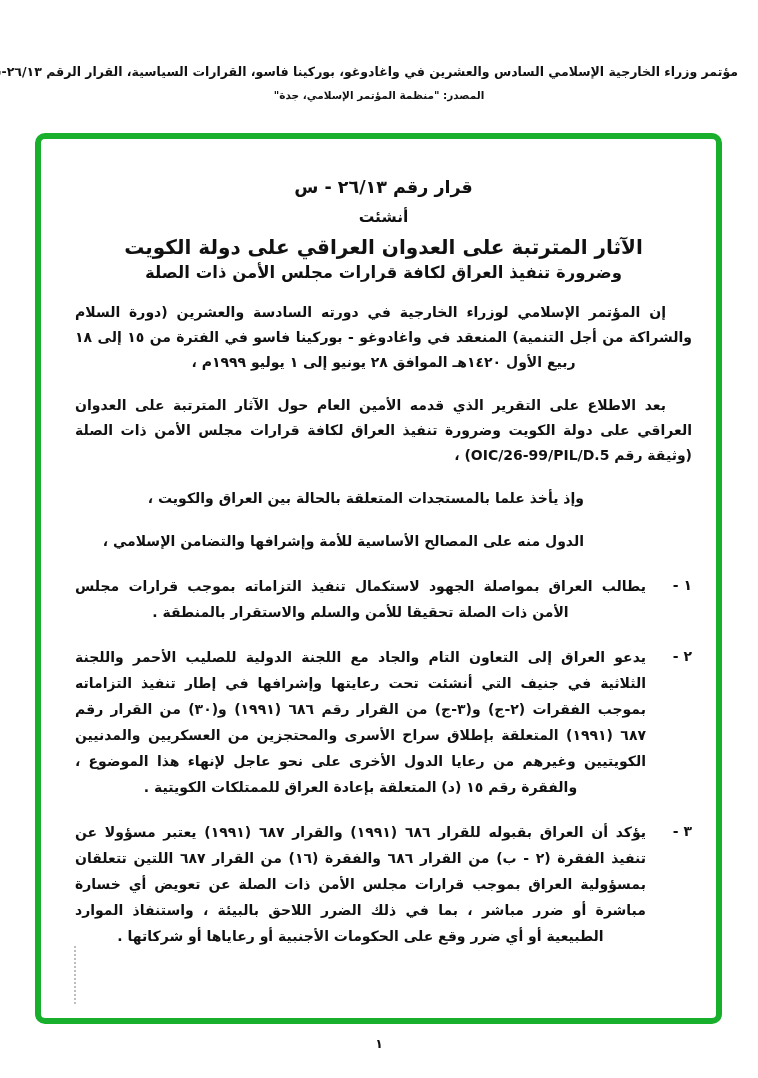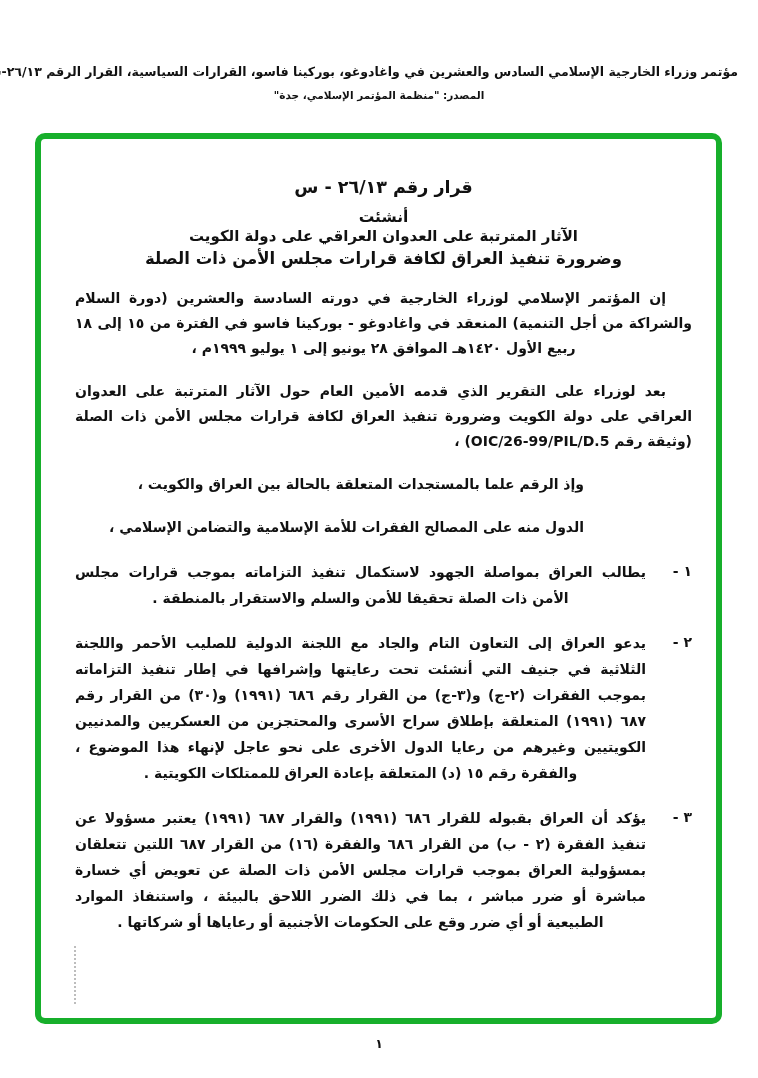--- a/index.html
+++ b/index.html
@@ -33,21 +33,21 @@
     border-radius: 10px;
     padding: 38px 24px 0 34px;
     overflow: hidden;
     background: #ffffff;
   }
 
   
   .title-block { text-align: center; font-weight: bold; }
   .title-block .t1 { font-size: 17.5px; }
   .title-block .t2 { font-size: 15.5px; margin-top: 11px; }
-  .title-block .t3 { font-size: 15px; margin-top: 1px; }
+  .title-block .t3 { font-size: 20px; margin-top: 9px; }
   .title-block .t4 { font-size: 16.5px; margin-top: 4px; }
 
   
   .body-text { font-size: 14px; font-weight: bold; }
   p.para {
     margin: 18px 0 0 0;
     line-height: 25px;
     text-align: justify;
     text-indent: 26px;
   }
@@ -100,26 +100,26 @@
     <div class="t1">قرار رقم ٢٦/١٣ - س</div>
     <div class="t2">أنشئت</div>
     <div class="t3">الآثار المترتبة على العدوان العراقي على دولة الكويت</div>
     <div class="t4">وضرورة تنفيذ العراق لكافة قرارات مجلس الأمن ذات الصلة</div>
   </div>
 
   <div class="body-text">
 
     <p class="para center-last"><span>إن المؤتمر الإسلامي لوزراء الخارجية في دورته السادسة والعشرين (دورة السلام والشراكة من أجل التنمية) المنعقد في واغادوغو - بوركينا فاسو في الفترة من ١٥ إلى ١٨ ربيع الأول ١٤٢٠هـ الموافق ٢٨ يونيو إلى ١ يوليو ١٩٩٩م ،</span></p>
 
-    <p class="para"><span class="lead">بعد لوزراء</span> <span>على التقرير الذي قدمه الأمين العام حول الآثار المترتبة على العدوان العراقي على دولة الكويت وضرورة تنفيذ العراق لكافة قرارات مجلس الأمن ذات الصلة (وثيقة رقم OIC/26-99/PIL/D.5) ،</span></p>
+    <p class="para"><span class="lead">بعد الاطلاع</span> <span>على التقرير الذي قدمه الأمين العام حول الآثار المترتبة على العدوان العراقي على دولة الكويت وضرورة تنفيذ العراق لكافة قرارات مجلس الأمن ذات الصلة (وثيقة رقم OIC/26-99/PIL/D.5) ،</span></p>
 
 
-    <p class="para deep-indent"><span class="lead">وإذ الرقم علما</span> <span>بالمستجدات المتعلقة بالحالة بين العراق والكويت ،</span></p>
+    <p class="para deep-indent"><span class="lead">وإذ يأخذ علما</span> <span>بالمستجدات المتعلقة بالحالة بين العراق والكويت ،</span></p>
 
-    <p class="para deep-indent"><span class="lead">الدول</span> <span>منه على المصالح الفقرات للأمة الإسلامية والتضامن الإسلامي ،</span></p>
+    <p class="para deep-indent"><span class="lead">الدول</span> <span>منه على المصالح الأساسية للأمة وإشرافها والتضامن الإسلامي ،</span></p>
 
     <div class="item">
       <div class="num">١ -</div>
       <p><span class="lead">يطالب</span> <span>العراق بمواصلة الجهود لاستكمال تنفيذ التزاماته بموجب قرارات مجلس الأمن ذات الصلة تحقيقا للأمن والسلم والاستقرار بالمنطقة .</span></p>
     </div>
 
     <div class="item">
       <div class="num">٢ -</div>
       <p><span class="lead">يدعو</span> <span>العراق إلى التعاون التام والجاد مع اللجنة الدولية للصليب الأحمر واللجنة الثلاثية في جنيف التي أنشئت تحت رعايتها وإشرافها في إطار تنفيذ التزاماته بموجب الفقرات (٢-ج) و(٣-ج) من القرار رقم ٦٨٦ (١٩٩١) و(٣٠) من القرار رقم ٦٨٧ (١٩٩١) المتعلقة بإطلاق سراح الأسرى والمحتجزين من العسكريين والمدنيين الكويتيين وغيرهم من رعايا الدول الأخرى على نحو عاجل لإنهاء هذا الموضوع ، والفقرة رقم ١٥ (د) المتعلقة بإعادة العراق للممتلكات الكويتية .</span></p>
     </div>

